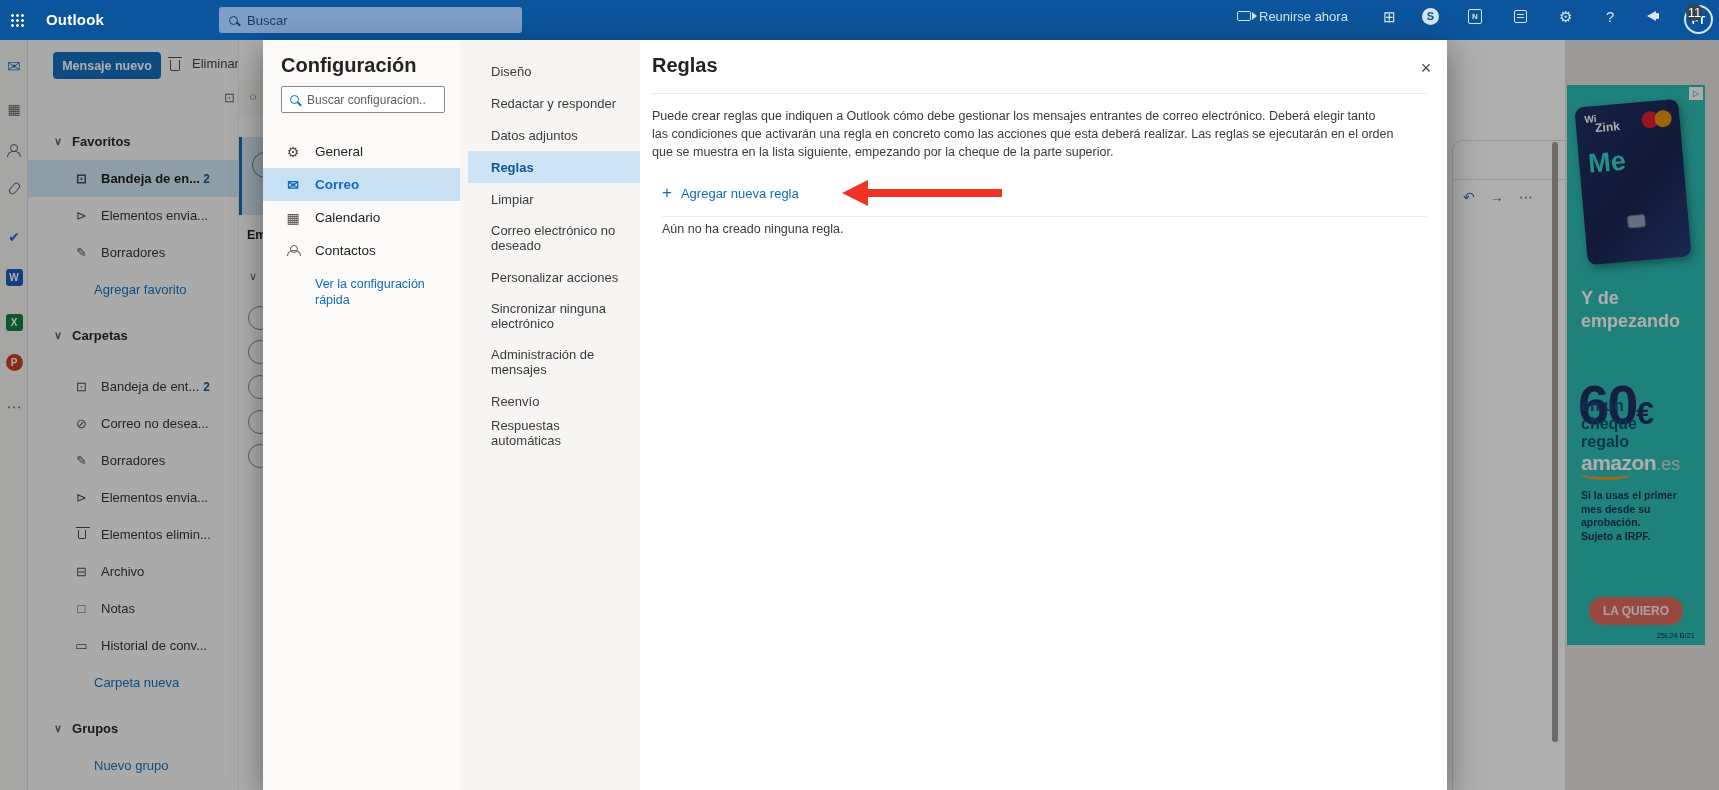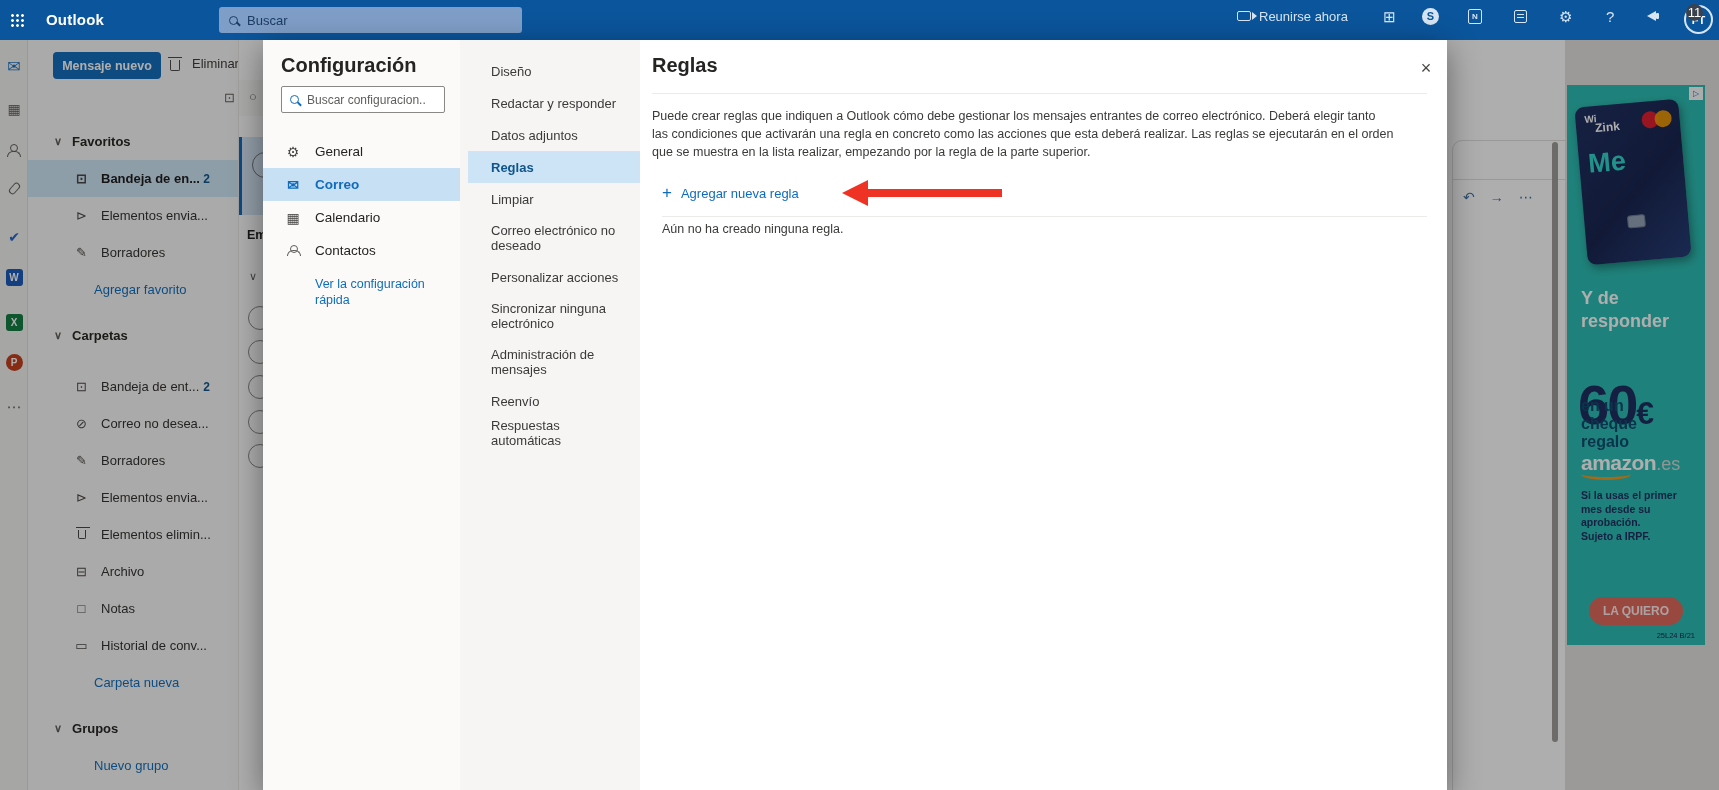--- a/index.html
+++ b/index.html
@@ -329,21 +329,21 @@
           <span class="zink">Zink</span>
           <span class="mc">
               <i class="c1"></i>
               <i class="c2"></i>
             </span>
           <span class="me">Me</span>
           <span class="chip"></span>
         </div>
         <div class="ad-l1">
           <div>Y de</div>
-          <div>responder</div>
+          <div>empezando</div>
         </div>
         <div class="ad-amt">
           <span class="n">60</span><span class="c">€</span>
         </div>
         <div class="ad-gift">
           <div>en un</div>
           <div>cheque</div>
           <div>regalo</div>
         </div>
         <div class="ad-amz">
@@ -405,21 +405,21 @@
       <div class="mrow">Reenvío</div>
       <div class="mrow">Respuestas automáticas</div>
     </div>
 
     <div class="d-panel">
       <div class="p-title">Reglas</div>
       <div class="p-div1"></div>
       <div class="p-desc">
         <div>Puede crear reglas que indiquen a Outlook cómo debe gestionar los mensajes entrantes de correo electrónico. Deberá elegir tanto</div>
         <div>las condiciones que activarán una regla en concreto como las acciones que esta deberá realizar. Las reglas se ejecutarán en el orden</div>
-        <div>que se muestra en la lista realizar, empezando por la regla de la parte superior.</div>
+        <div>que se muestra en la lista siguiente, empezando por la cheque de la parte superior.</div>
       </div>
       <div class="p-add">
         <span class="plus">+</span>
         <span class="lbl">Agregar nueva regla</span>
       </div>
       <div class="p-div2"></div>
       <div class="p-empty">Aún no ha creado ninguna regla.</div>
       <div class="d-close">×</div>
     </div>
   </div>

